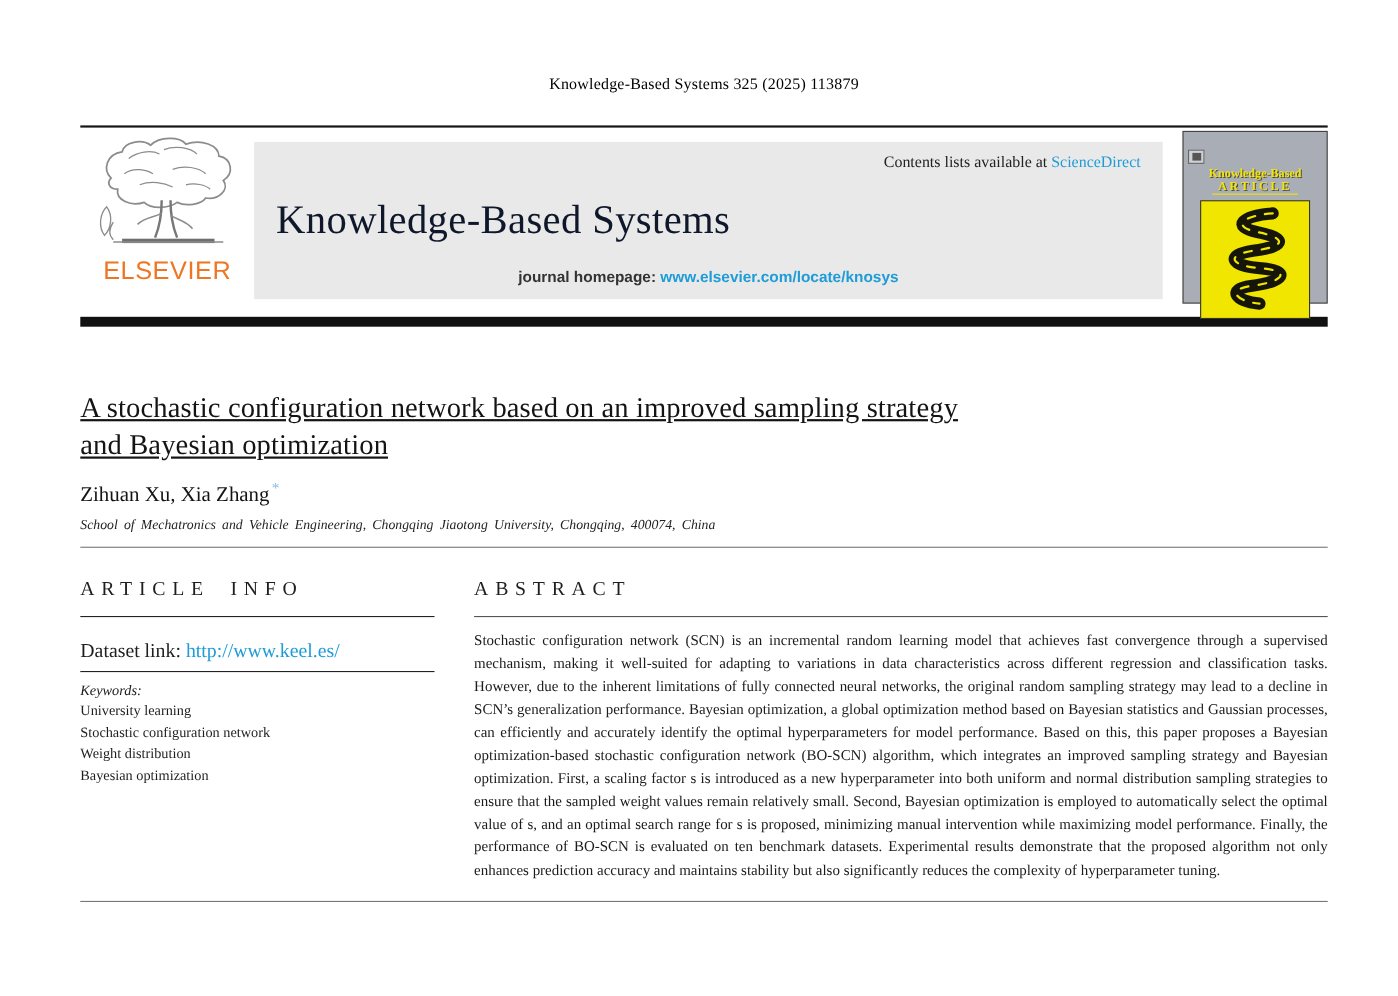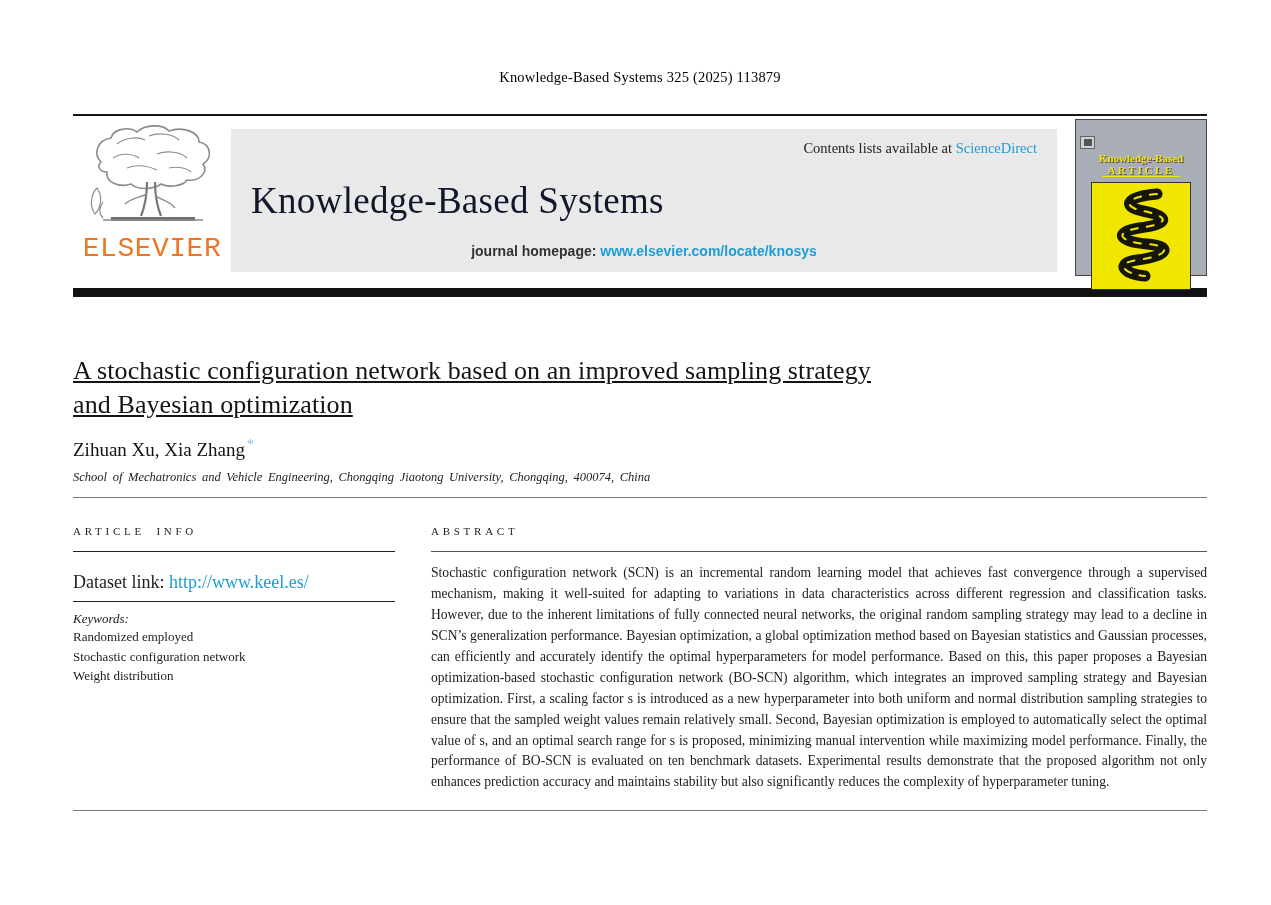--- a/index.html
+++ b/index.html
@@ -10,22 +10,22 @@
   
   .citation { margin-top:68px; text-align:center; font-size:14.5px; line-height:18px;
               color:#000000; letter-spacing:0.2px; cursor:pointer; }
 
   .top-rule { margin-top:28px; border-top:2px solid #161616; }
 
   
   .header-row { display:flex; align-items:flex-start; height:160px; }
   .logo-block { width:158px; flex:none; margin-top:8px; text-align:center; }
   .logo-block svg { display:block; margin:0 auto; }
-  .elsevier-word { font-size:28px; letter-spacing:0.5px; color:#ee7623; margin-top:1px;
-                   font-family:Liberation Mono, monospace; }
+  .elsevier-word { font-size:23px; letter-spacing:0.5px; color:#ee7623; margin-top:1px;
+                   font-family:Liberation Sans, sans-serif; }
 
   .gray-box { flex:1; margin-top:13px; height:143px; background:#e9e9e9;
               display:flex; flex-direction:column; justify-content:space-between;
               padding:11px 20px 13px; }
   .contents-line { text-align:right; font-size:14.5px; color:#222; }
   .contents-line a, .homepage-line a, .dataset-line a { color:#1e9cd7; text-decoration:none; cursor:pointer; }
   .journal-title { text-align:left; font-size:37px; color:#0f172a; letter-spacing:0.3px; }
   .homepage-line { text-align:center; font-family:"Liberation Sans", sans-serif; font-size:14px; color:#333;font-weight:bold; }
 
   .cover { width:132px; flex:none; margin-left:18px; margin-top:3px; height:157px;
@@ -45,21 +45,21 @@
   .title { margin-top:57px; font-size:26px; line-height:33.5px; font-weight:400; color:#141414; letter-spacing:0.1px;text-decoration:underline; }
   .authors { margin-top:16px; font-size:19px; color:#141414; }
   .star { color:#8ab9e6; font-size:14px; vertical-align:super; margin-left:2px; cursor:pointer; }
   .affiliation { margin-top:9px; font-style:italic; font-size:12.5px; color:#222; word-spacing:2.5px; }
   .full-rule { margin-top:12px; border-top:1.5px solid #777; }
 
   
   .columns { display:flex; margin-top:27px; }
   .left-col { width:322px; flex:none; }
   .right-col { flex:1; margin-left:36px; }
-  .section-heading { font-size:11px; letter-spacing:0.34em; word-spacing:0.45em; color:#1e1e1e; }
+  .section-heading { font-size:18px; letter-spacing:0.34em; word-spacing:0.45em; color:#1e1e1e; }
   .lrule { border-top:1.2px solid #222; margin-top:14px; }
   .rrule { border-top:1.5px solid #555; margin-top:14px; }
   .dataset-line { font-size:18px; margin:20px 0 8px; color:#1e1e1e; }
   .keywords-label { font-style:italic; font-size:13px; margin-top:9px; }
   .keyword { font-size:13px; line-height:19.5px; color:#1e1e1e; }
   .abstract-text { margin-top:11px; font-size:13.6px; line-height:20.9px; text-align:justify; color:#1b1b1b; }
   .bottom-rule { margin-top:17px; border-top:1.5px solid #777; }
 </style>
 </head>
 <body>
@@ -134,23 +134,24 @@
   <div class="columns">
 
     <div class="left-col">
       <div class="section-heading">ARTICLE INFO</div>
       <div class="lrule"></div>
       <div class="dataset-line">
         <span>Dataset link: </span><a>http://www.keel.es/</a>
       </div>
       <div class="lrule" style="margin-top:0;"></div>
       <div class="keywords-label">Keywords:</div>
-      <div class="keyword">Randomized employed</div>
+      <div class="keyword">University learning</div>
       <div class="keyword">Stochastic configuration network</div>
       <div class="keyword">Weight distribution</div>
+      <div class="keyword">Bayesian optimization</div>
     </div>
 
     <div class="right-col">
       <div class="section-heading">ABSTRACT</div>
       <div class="rrule"></div>
       <div class="abstract-text">Stochastic configuration network (SCN) is an incremental random learning model that achieves fast convergence through a supervised mechanism, making it well-suited for adapting to variations in data characteristics across different regression and classification tasks. However, due to the inherent limitations of fully connected neural networks, the original random sampling strategy may lead to a decline in SCN’s generalization performance. Bayesian optimization, a global optimization method based on Bayesian statistics and Gaussian processes, can efficiently and accurately identify the optimal hyperparameters for model performance. Based on this, this paper proposes a Bayesian optimization-based stochastic configuration network (BO-SCN) algorithm, which integrates an improved sampling strategy and Bayesian optimization. First, a scaling factor s is introduced as a new hyperparameter into both uniform and normal distribution sampling strategies to ensure that the sampled weight values remain relatively small. Second, Bayesian optimization is employed to automatically select the optimal value of s, and an optimal search range for s is proposed, minimizing manual intervention while maximizing model performance. Finally, the performance of BO-SCN is evaluated on ten benchmark datasets. Experimental results demonstrate that the proposed algorithm not only enhances prediction accuracy and maintains stability but also significantly reduces the complexity of hyperparameter tuning.</div>
     </div>
   </div>
 
   <div class="bottom-rule"></div>

